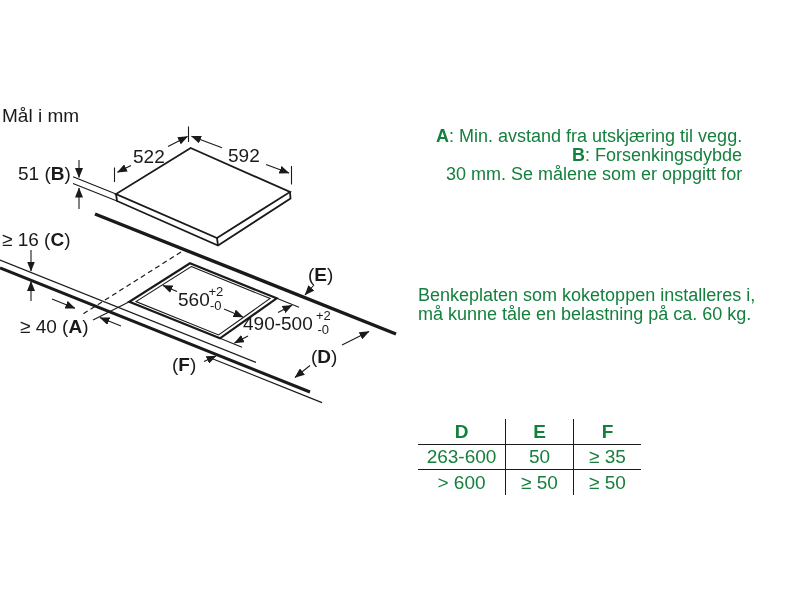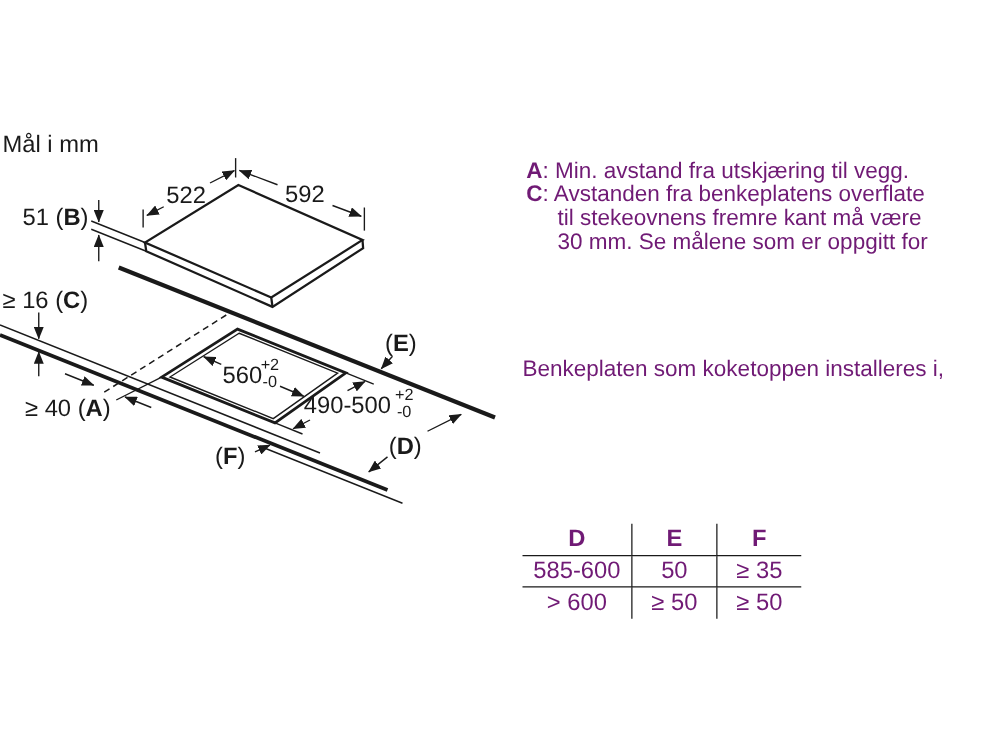--- a/index.html
+++ b/index.html
@@ -1,23 +1,23 @@
 <!DOCTYPE html>
 <html><head>
 <meta charset="utf-8">
 <style>
   html,body { margin:0; padding:0; background:#fff; }
   .canvas {
     position:relative; width:800px; height:528px; background:#ffffff;
-    font-family:"Liberation Sans", sans-serif; color:#701a75; overflow:hidden;
+    font-family:"Liberation Sans", sans-serif; color:#15803d; overflow:hidden;
   }
   svg text { font-family:"Liberation Sans", sans-serif; fill:#1a1a1a; }
   .diagram-svg { position:absolute; left:0; top:0; }
 
-  .legend { position:absolute; left:421px; top:127px; font-size:18px; line-height:19px; }
+  .legend { position:absolute; left:421px; top:127px; font-size:18px; line-height:19px;text-align:right; }
   .legend-item { position:relative; }
   .legend-letter { font-weight:bold; }
   .legend-cont { padding-left:25px; }
 
   .note { position:absolute; left:418px; top:286px; font-size:18px; line-height:19.3px; }
 
   .spec-table {
     position:absolute; left:418px; top:419px;
     display:grid; grid-template-columns:87px 68px 68px;
     grid-template-rows:26px 25px 25px;
@@ -142,39 +142,39 @@
 
     </g>
   </svg>
 
   <div class="legend">
     <div class="legend-item">
       <span class="legend-letter">A</span><span>:</span>
       <span>Min. avstand fra utskjæring til vegg.</span>
     </div>
     <div class="legend-item">
-      <div>
-        <span class="legend-letter">C</span><span>:</span>
-        <span>Avstanden fra benkeplatens overflate</span>
-      </div>
-      <div class="legend-cont">til stekeovnens fremre kant må være</div>
+      <span class="legend-letter">B</span><span>:</span>
+      <span>Forsenkingsdybde</span>
+    </div>
+    <div class="legend-item">
       <div class="legend-cont">30 mm. Se målene som er oppgitt for</div>
     </div>
   </div>
 
   <div class="note">
     <div>Benkeplaten som koketoppen installeres i,</div>
+    <div>må kunne tåle en belastning på ca. 60 kg.</div>
   </div>
 
   <div class="spec-table">
     <div class="cell th hrule">D</div>
     <div class="cell th hrule vrule">E</div>
     <div class="cell th hrule vrule">F</div>
 
-    <div class="cell hrule">585-600</div>
+    <div class="cell hrule">263-600</div>
     <div class="cell hrule vrule">50</div>
     <div class="cell hrule vrule">≥ 35</div>
 
     <div class="cell">&gt; 600</div>
     <div class="cell vrule">≥ 50</div>
     <div class="cell vrule">≥ 50</div>
   </div>
 
 </div>
 

